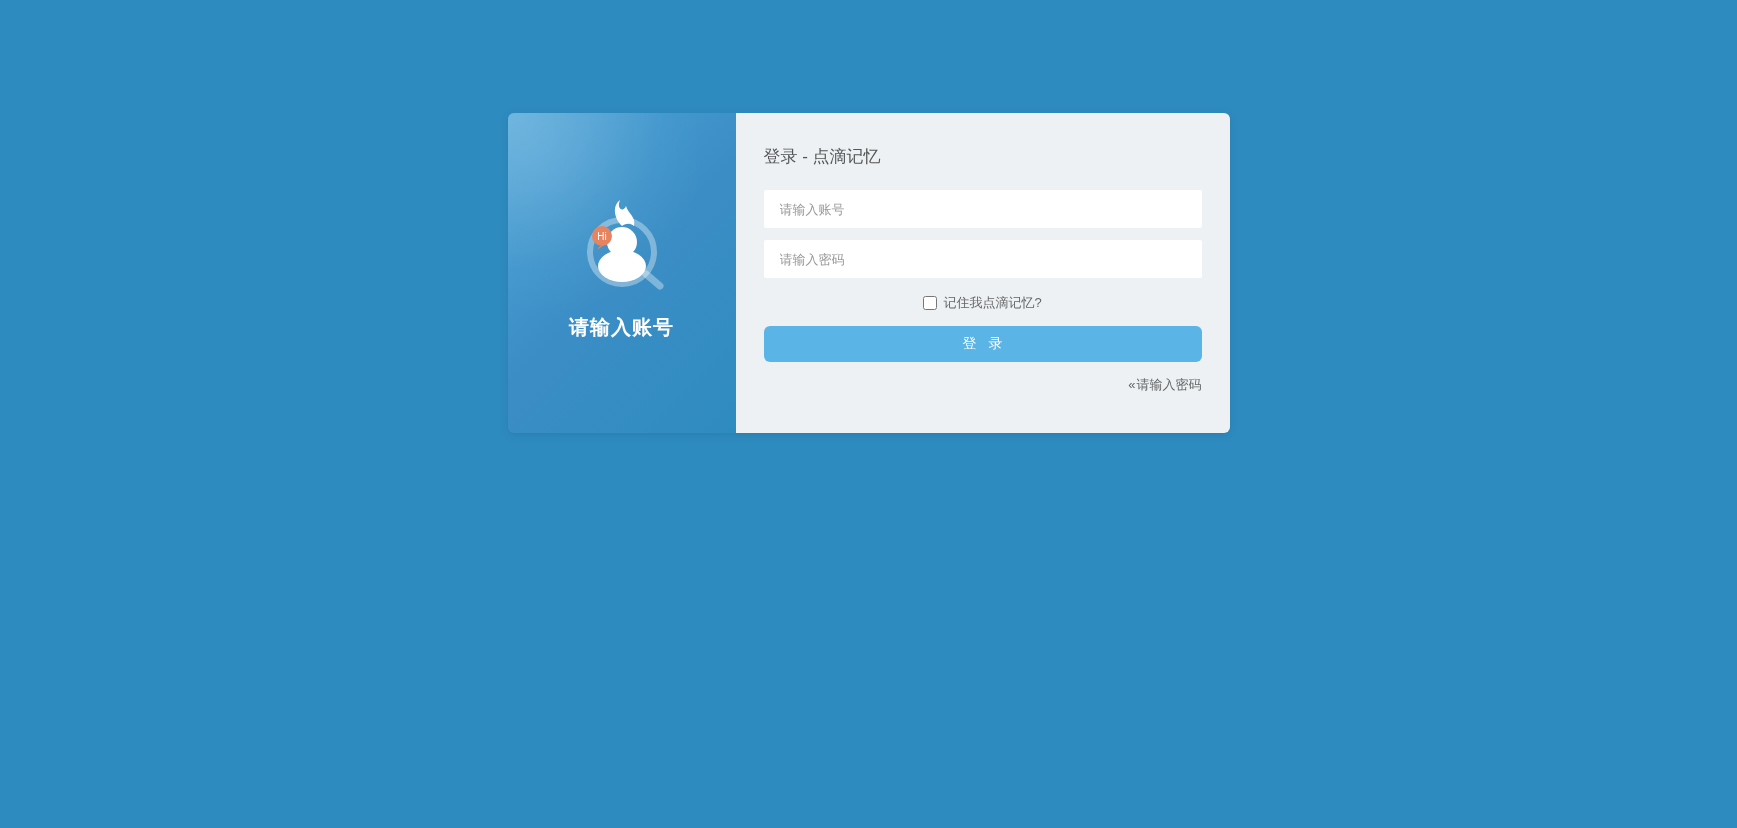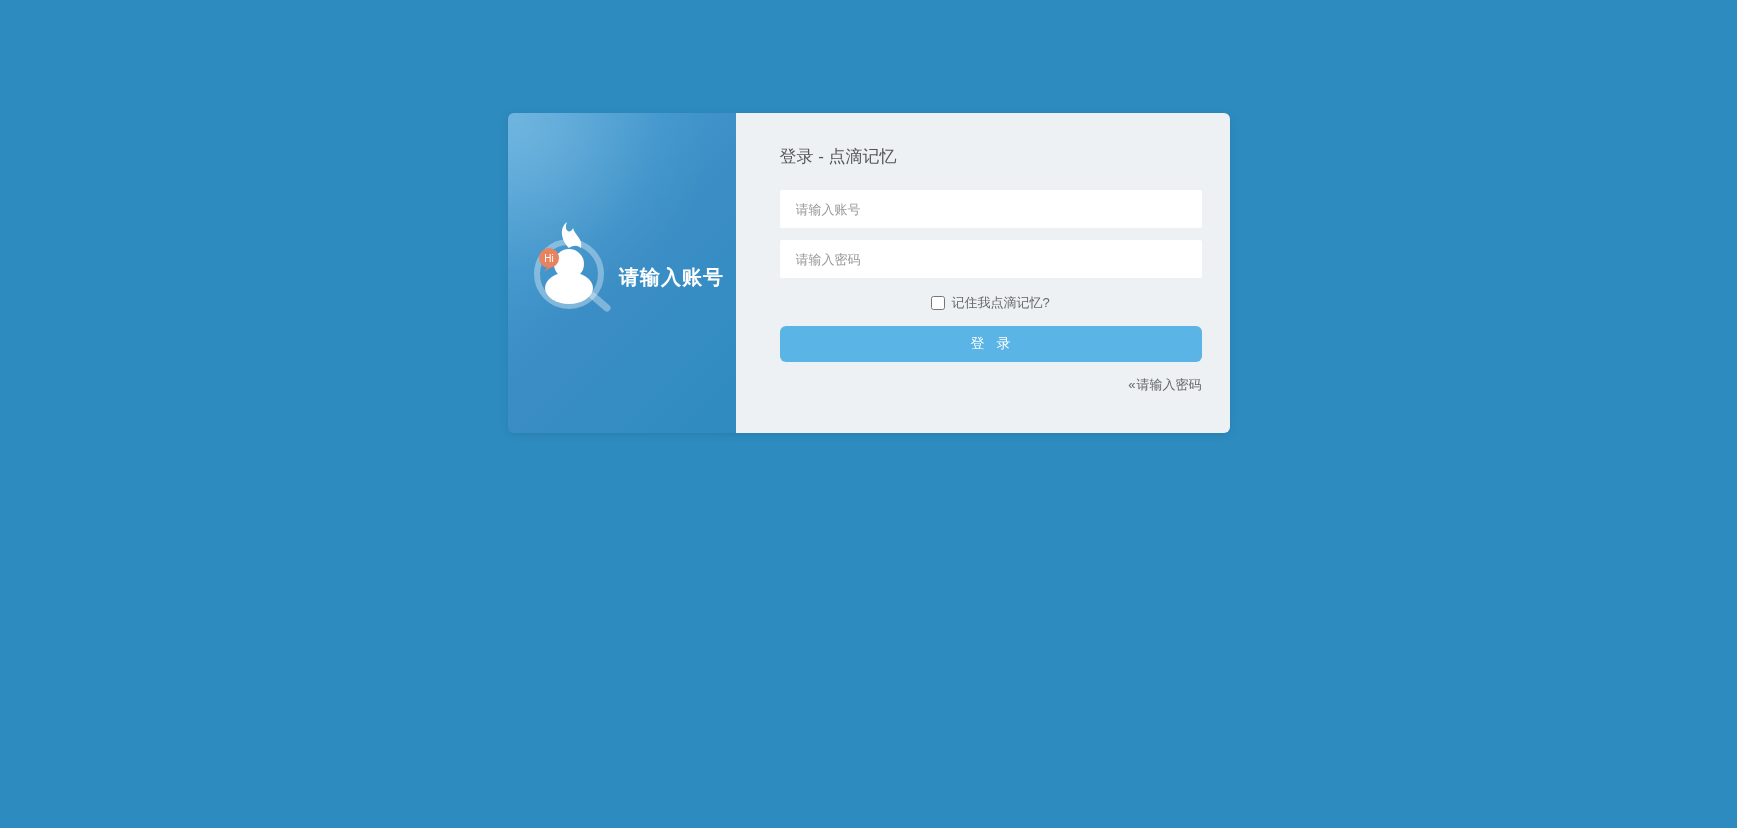--- a/index.html
+++ b/index.html
@@ -42,39 +42,39 @@
       left: 0;
       right: 0;
       bottom: 0;
       background: radial-gradient(circle at 0% 0%, rgba(255,255,255,0.15) 0%, transparent 40%),
                   radial-gradient(circle at 10% 10%, rgba(255,255,255,0.08) 0%, transparent 50%);
     }
     .logo-wrap {
       position: relative;
       z-index: 1;
       display: flex;
-      flex-direction: row;
+      flex-direction: column;
       align-items: center;
       margin-top: -10px;
     }
     .logo-svg {
       width: 100px;
       height: 100px;
     }
     .brand-name {
       color: #ffffff;
       font-size: 20px;
       font-weight: 600;
       margin-top: 18px;
       letter-spacing: 1px;
     }
     .right-panel {
       flex: 1;
       background-color: #EDF1F4;
-      padding: 32px 28px 28px 44px;
+      padding: 32px 28px 28px 28px;
       display: flex;
       flex-direction: column;
     }
     .panel-title {
       font-size: 17px;
       color: #555;
       margin-bottom: 22px;
     }
     .input-field {
       width: 100%;

